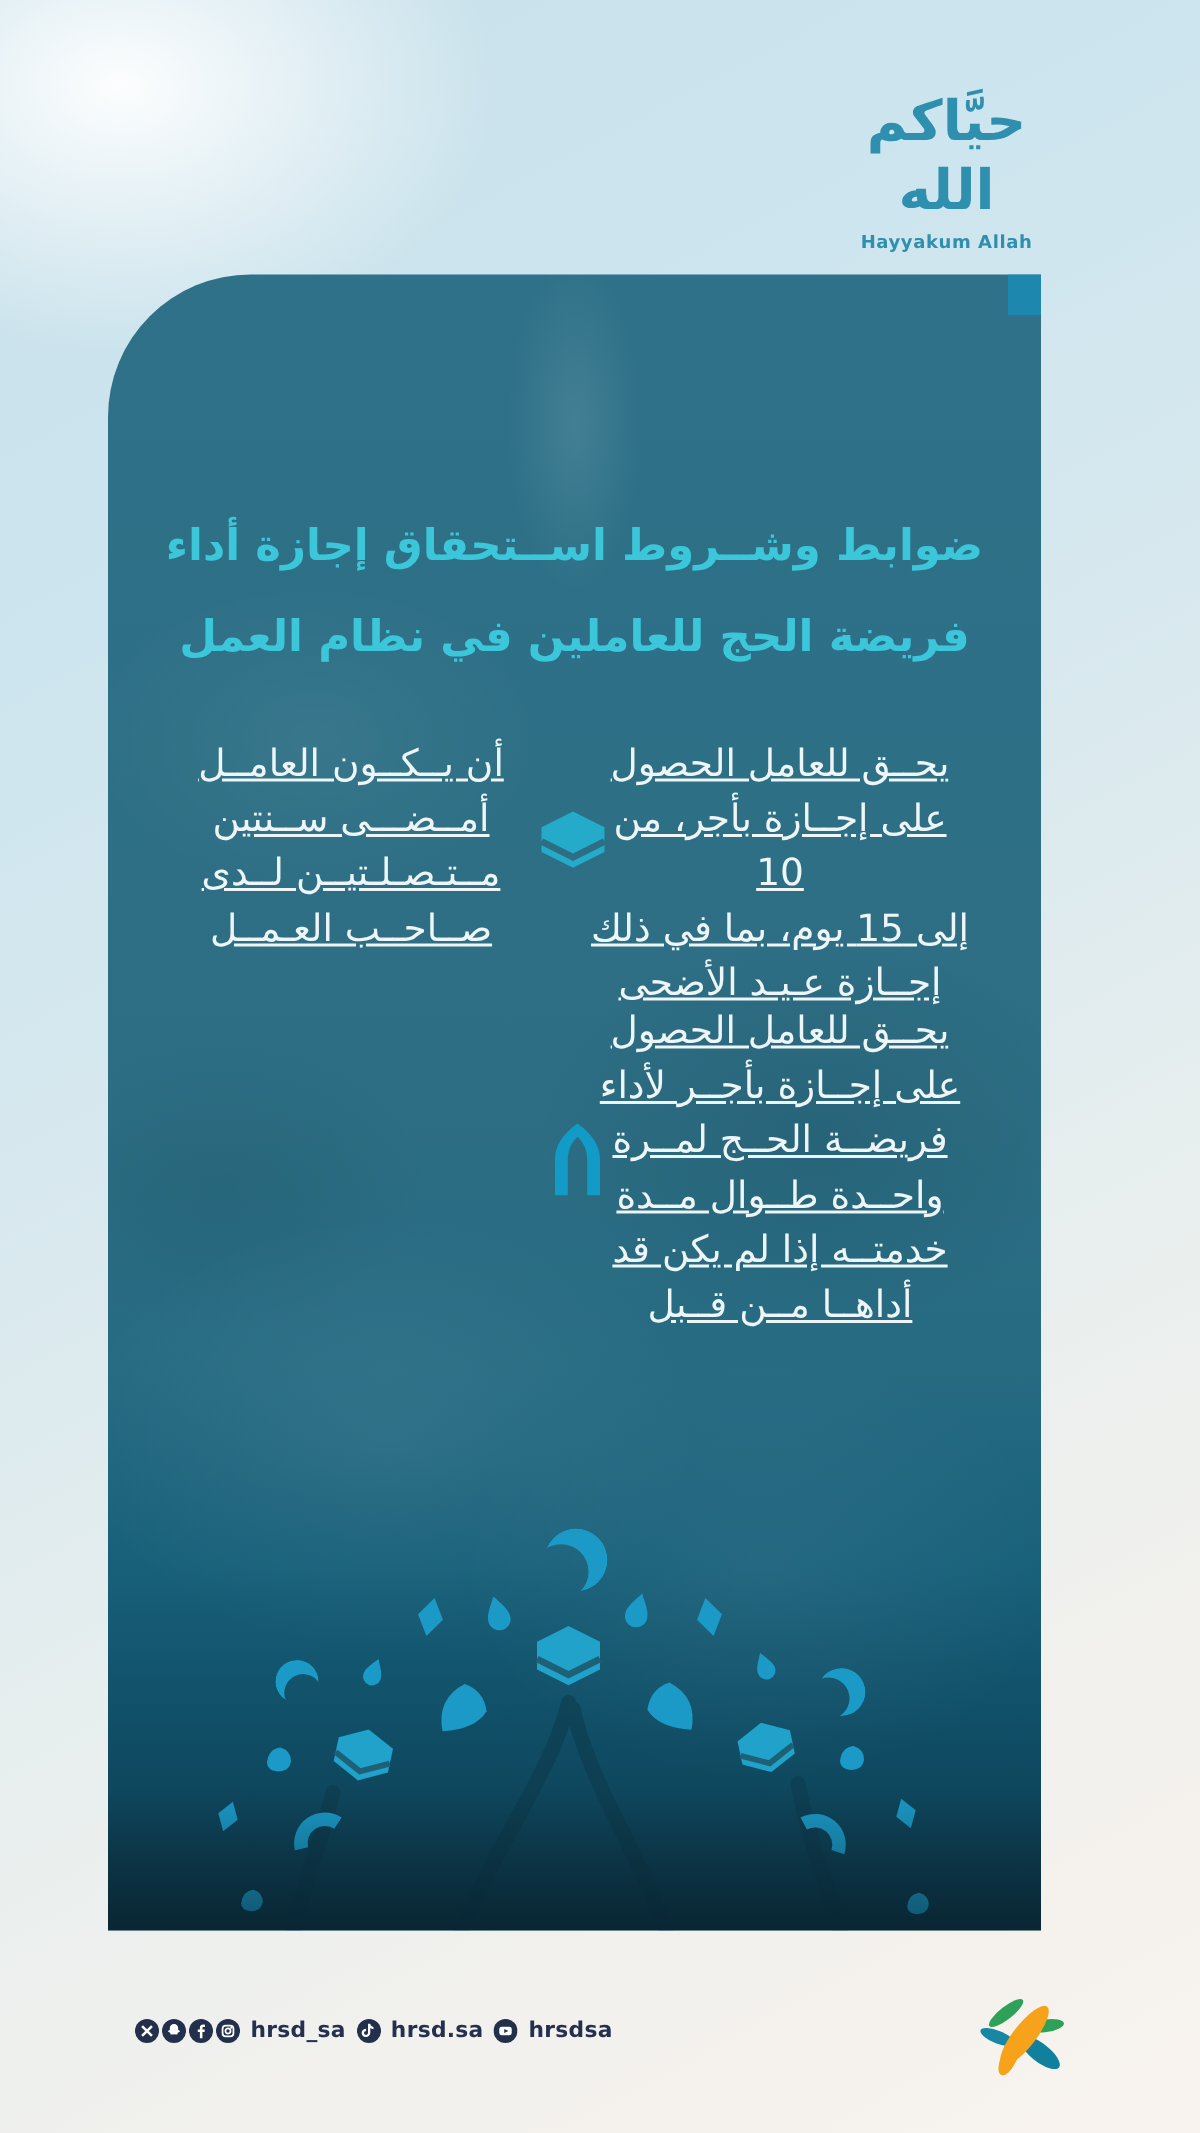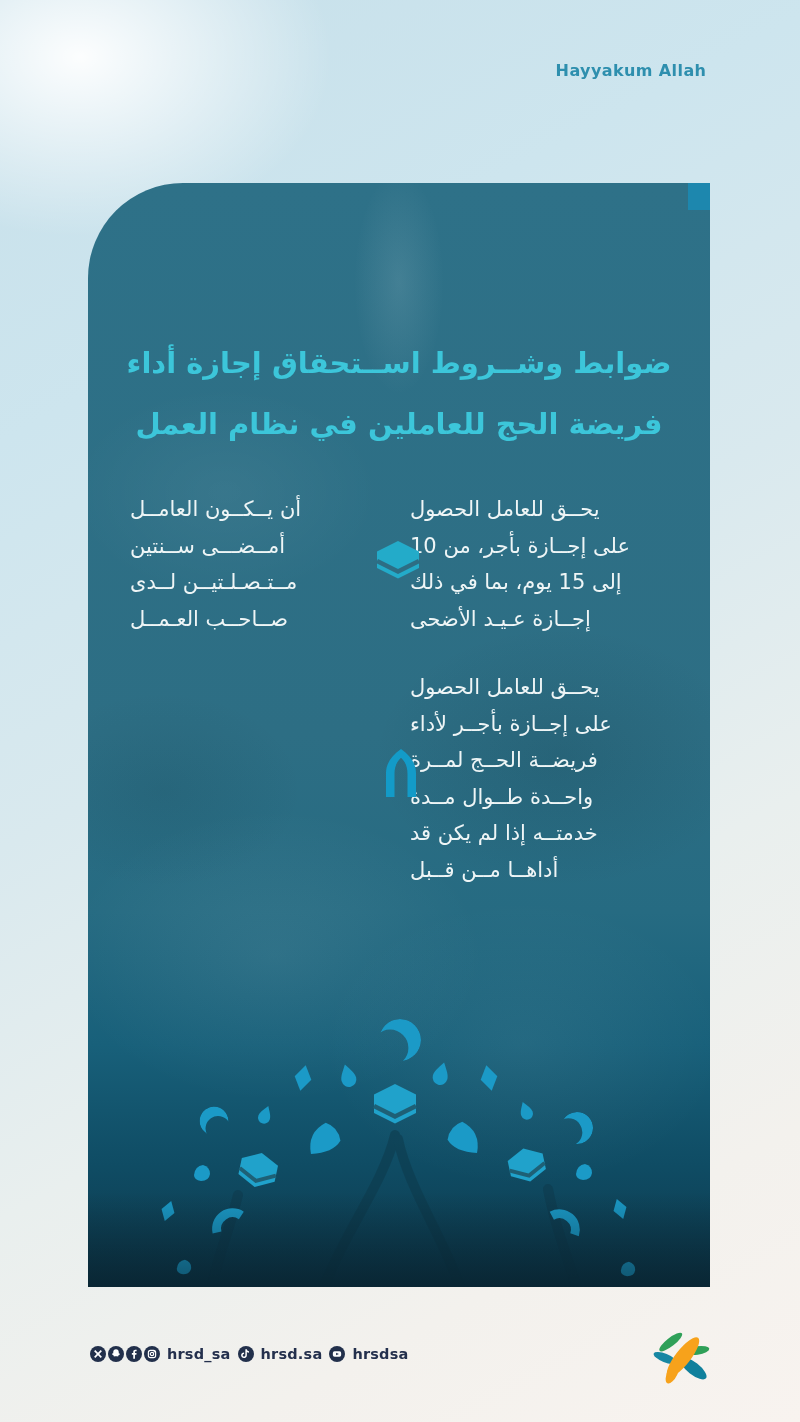--- a/index.html
+++ b/index.html
@@ -5,42 +5,42 @@
   html,body{margin:0;padding:0;background:#fff;}
   .page{position:relative;width:800px;height:1422px;overflow:hidden;
     font-family:"DejaVu Sans",sans-serif;
     background:
       radial-gradient(420px 300px at 10% 4%, rgba(255,255,255,0.95), rgba(255,255,255,0) 60%),
       linear-gradient(152deg,#c7e0ea 0%, #cde5ee 24%, #d9e9ee 46%, #e9efee 66%, #f3f1ed 84%, #f8f3ef 100%);}
 
   
   .brand{position:absolute;top:58px;right:84px;width:170px;text-align:center;color:#2e8fae;}
   .brand-callig{font-size:37px;line-height:1.25;font-weight:bold;direction:rtl;}
-  .brand-latin{font-size:16px;font-weight:bold;letter-spacing:0.4px;margin-top:3px;}
+  .brand-latin{font-size:12px;font-weight:bold;letter-spacing:0.4px;margin-top:3px;}
 
   
-  .card{position:absolute;left:88px;top:183px;width:622px;height:1104px;
+  .card{position:absolute;left:72px;top:183px;width:622px;height:1104px;
     border-radius:95px 0 0 0;overflow:hidden;
     background:linear-gradient(180deg,#2e7188 0%, #2d6e84 50%, #266b82 66%, #18607a 78%, #0f4c64 89%, #0d3749 100%);}
   .card::before{content:"";position:absolute;inset:0;pointer-events:none;
     background:
       radial-gradient(60px 150px at 50% 9%, rgba(220,235,240,0.12), transparent 75%),
       radial-gradient(220px 150px at 22% 28%, rgba(255,255,255,0.05), transparent 70%),
       radial-gradient(260px 180px at 76% 52%, rgba(8,38,50,0.14), transparent 72%),
       radial-gradient(300px 210px at 30% 70%, rgba(232,244,246,0.07), transparent 70%),
       radial-gradient(280px 200px at 70% 78%, rgba(232,244,246,0.06), transparent 72%),
       radial-gradient(200px 140px at 12% 55%, rgba(8,38,50,0.10), transparent 70%);}
   .corner-square{position:absolute;top:0;right:0;width:22px;height:27px;background:#1d87ae;}
 
   .card-title{position:absolute;top:150px;left:0;width:100%;margin:0;
     text-align:center;direction:rtl;white-space:pre-line;
     color:#3cc6da;font-size:29px;font-weight:bold;line-height:2.1;}
 
-  .rule{position:absolute;direction:rtl;white-space:pre-line;text-align:left;
-    color:#eef5f6;font-size:21px;line-height:36.5px;}
+  .rule{position:absolute;direction:rtl;white-space:pre-line;text-align:center;
+    color:#eef5f6;font-size:25px;line-height:36.5px;text-decoration:underline;}
   .rule-1{top:308px;right:48px;width:252px;}
   .rule-2{top:308px;left:42px;width:240px;}
   .rule-3{top:486px;right:48px;width:252px;}
   .rule-4{top:486px;left:42px;width:240px;}
 
   .icon-kaaba{position:absolute;left:288px;top:358px;}
   .icon-arch{position:absolute;left:298px;top:566px;}
 
   .ornaments{position:absolute;left:0;bottom:0;width:622px;height:300px;}
   .bottom-shade{position:absolute;left:0;bottom:0;width:100%;height:95px;
@@ -51,20 +51,21 @@
   .soc{display:block;margin-right:2px;}
   .footer-label{font-size:14.5px;font-weight:bold;margin:0 7px 0 5px;letter-spacing:0.2px;}
   .hrsd-logo{position:absolute;right:84px;top:1326px;}
 </style>
 </head>
 <body>
 
 <div class="page">
 
   <div class="brand">
+    <div class="brand-callig">حيَّاكم الله</div>
     <div class="brand-latin">Hayyakum Allah</div>
   </div>
 
   <div class="card">
     <div class="corner-square"></div>
 
     <h1 class="card-title">ضوابط وشــروط اســتحقاق إجازة أداء
 فريضة الحج للعاملين في نظام العمل</h1>
 
     <div class="rule rule-1">يحــق للعامل الحصول

